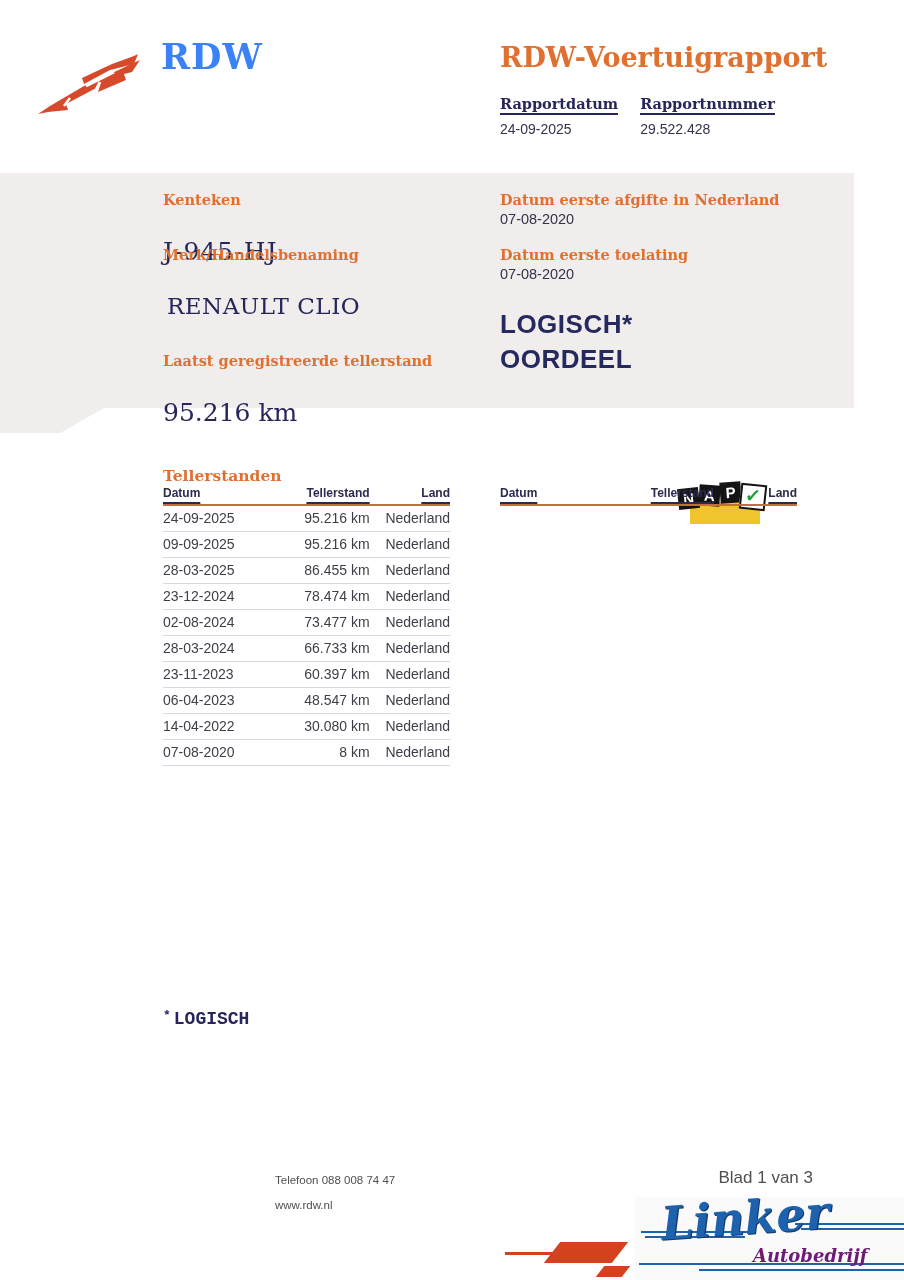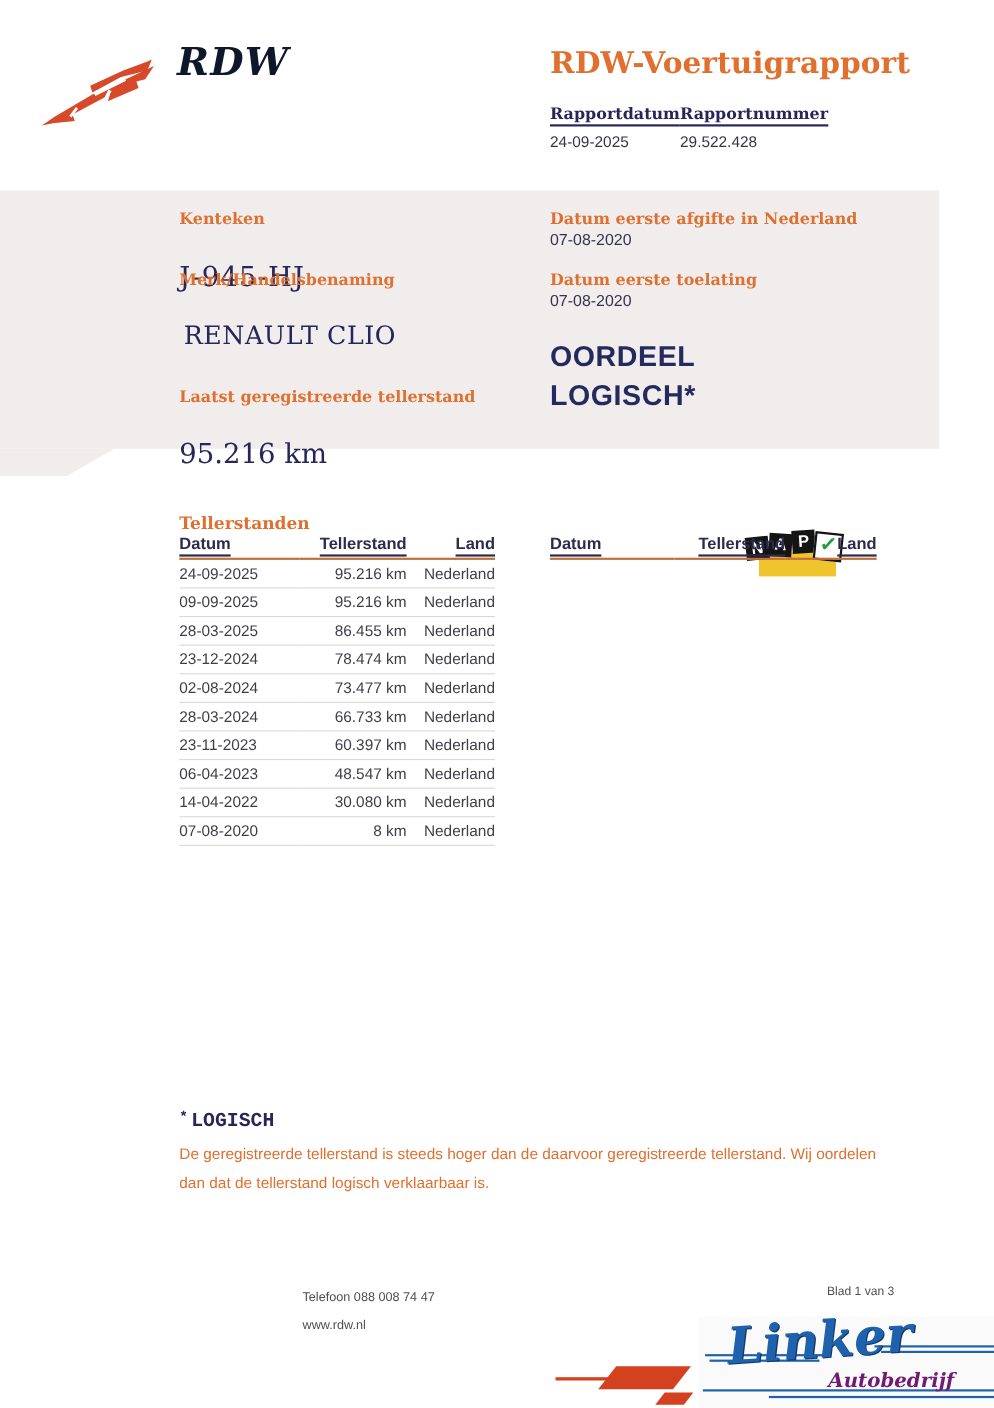--- a/index.html
+++ b/index.html
@@ -4,24 +4,24 @@
 <style>
   html,body { margin:0; padding:0; background:#fff; }
   .page {
     position:relative; width:904px; height:1280px; background:#ffffff;
     font-family:"Liberation Sans", sans-serif; overflow:hidden;
   }
   .abs { position:absolute; }
 
   
   .rdw-wordmark { left:161px; top:36px; font-family:"DejaVu Serif",serif; font-weight:bold;
-    font-size:35px; color:#0f172a; letter-spacing:1px;font-style:italic; }
+    font-size:35px; color:#3b82f6; letter-spacing:1px; }
   .doc-title { left:500px; top:42px; font-family:"DejaVu Serif",serif; font-weight:bold;
     font-size:27px; color:#e0702f; }
-  .report-meta { left:500px; top:95px; display:flex; }
+  .report-meta { left:500px; top:95px; display:flex; gap:22px; }
   .meta-label { font-family:"DejaVu Serif",serif; font-weight:bold; font-size:14.5px; color:#26265a;
     display:inline-block; border-bottom:2px solid #26265a; padding-bottom:1px; }
   .meta-value { font-size:14px; color:#33334a; margin-top:6px; }
 
   
   .hero { left:0; top:173px; width:854px; height:235px; background:#f1eded; }
   .hero-tab { left:0; top:408px; width:104px; height:25px; background:#f1eded;
     clip-path:polygon(0 0, 100% 0, 58% 100%, 0 100%); }
   .h-label { font-family:"DejaVu Serif",serif; font-weight:bold; font-size:14.5px; color:#e0702f; }
   .h-value { font-family:"DejaVu Serif",serif; color:#26265a;margin-top:28px; }
@@ -34,39 +34,39 @@
   .nap-tile { position:absolute; width:21px; height:21px; background:#141414; color:#fff;
     font-weight:bold; font-size:15px; line-height:21px; text-align:center; }
   .nap-check-tile { position:absolute; width:22px; height:22px; background:#fff; border:2px solid #141414;
     color:#1f9d3a; font-weight:bold; font-size:19px; line-height:20px; text-align:center; }
 
   
   .section-title { left:163px; top:466px; font-family:"DejaVu Serif",serif; font-weight:bold;
     font-size:15.5px; color:#e0702f; }
   .tbl { border-collapse:collapse; width:100%; table-layout:fixed; }
   .tbl col.c1 { width:38%; } .tbl col.c2 { width:34%; } .tbl col.c3 { width:28%; }
-  .tbl th { font-size:15px; font-weight:bold; color:#2b2b4e; text-align:left;
+  .tbl th { font-size:12px; font-weight:bold; color:#2b2b4e; text-align:left;
     padding:0 0 4px 0; border-bottom:2px solid #c0703c;
     text-decoration:underline; text-underline-offset:5px; text-decoration-thickness:1.5px; }
   .tbl th:nth-child(2), .tbl td:nth-child(2),
   .tbl th:nth-child(3), .tbl td:nth-child(3) { text-align:right; }
   .tbl td { font-size:14px; color:#3e3e48; padding:4px 0 5px 0; border-bottom:1px solid #d9d9d9; }
   .tbl-wrap1 { left:163px; top:486px; width:287px; }
   .tbl-wrap2 { left:500px; top:486px; width:297px; }
 
   
   .fn-title { left:163px; top:1008px; font-size:18px; font-weight:bold; color:#26265a;font-family:Liberation Mono, monospace; }
   .fn-star { font-size:13px; vertical-align:5px; margin-right:3px; }
   .fn-text { left:163px; top:1036px; width:660px; font-size:14px; line-height:26px; color:#e0702f; }
 
   
   .footer-col { font-size:11.5px; color:#4f4f4f; line-height:25px; }
   .fc1 { left:163px; top:1168px; }
   .fc2 { left:275px; top:1168px; }
-  .f-page { top:1168px; right:91px; font-size:11px; color:#4f4f4f;margin-left:13px; }
+  .f-page { top:1168px; right:91px; font-size:17px; color:#4f4f4f;margin-left:13px; }
 
   
   .dealer { left:635px; top:1197px; width:269px; height:83px; background:#fafafa; }
   .dealer-name { position:absolute; left:26px; top:-6px; font-family:"DejaVu Serif",serif;
     font-style:italic; font-weight:bold; font-size:46px; color:#1e62ad; transform:rotate(-4deg);
     text-shadow:1px 1px 0 #12396b; }
   .dealer-sub { position:absolute; left:118px; top:48px; font-family:"DejaVu Serif",serif;
     font-weight:bold; font-style:italic; font-size:18px; color:#701a75; }
   .dline { position:absolute; background:#1e62ad; height:2px; }
   .dl1 { left:6px;  top:34px; width:110px; }
@@ -118,22 +118,22 @@
     <div class="abs h-label" style="left:163px; top:179px;">Laatst geregistreerde tellerstand</div>
     <div class="abs h-value" style="left:163px; top:197px; font-size:25px;">95.216 km</div>
 
     <div class="abs h-label" style="left:500px; top:18px;">Datum eerste afgifte in Nederland</div>
     <div class="abs" style="left:500px; top:38px; font-size:14.5px; color:#33334a;">07-08-2020</div>
 
     <div class="abs h-label" style="left:500px; top:73px;">Datum eerste toelating</div>
     <div class="abs" style="left:500px; top:93px; font-size:14.5px; color:#33334a;">07-08-2020</div>
 
     <div class="abs oordeel" style="left:500px; top:134px;">
+      <div>LOGISCH*</div>
       <div>OORDEEL</div>
-      <div>LOGISCH*</div>
     </div>
 
     <div class="abs nap">
       <div class="nap-band"></div>
       <div class="nap-notch"></div>
       <div class="nap-tile" style="left:0px; top:6px; transform:rotate(-6deg);">N</div>
       <div class="nap-tile" style="left:21px; top:3px; transform:rotate(4deg);">A</div>
       <div class="nap-tile" style="left:42px; top:0px; transform:rotate(-4deg);">P</div>
       <div class="nap-check-tile" style="left:62px; top:2px; transform:rotate(6deg);">✓</div>
     </div>
@@ -223,21 +223,20 @@
           <th>Datum</th>
           <th>Tellerstand</th>
           <th>Land</th>
         </tr>
       </thead>
       <tbody></tbody>
     </table>
   </div>
 
   <div class="abs fn-title"><span class="fn-star">*</span><span>LOGISCH</span></div>
-  <div class="abs fn-text">De geregistreerde tellerstand is steeds hoger dan de daarvoor geregistreerde tellerstand. Wij oordelen dan dat de tellerstand logisch verklaarbaar is.</div>
 
   <div class="abs footer-col fc2">
     <div>Telefoon 088 008 74 47</div>
     <div>www.rdw.nl</div>
   </div>
   <div class="abs f-page">Blad 1 van 3</div>
 
   <div class="abs zz zz-line"></div>
   <div class="abs zz zz-main"></div>
   <div class="abs zz zz-small"></div>

